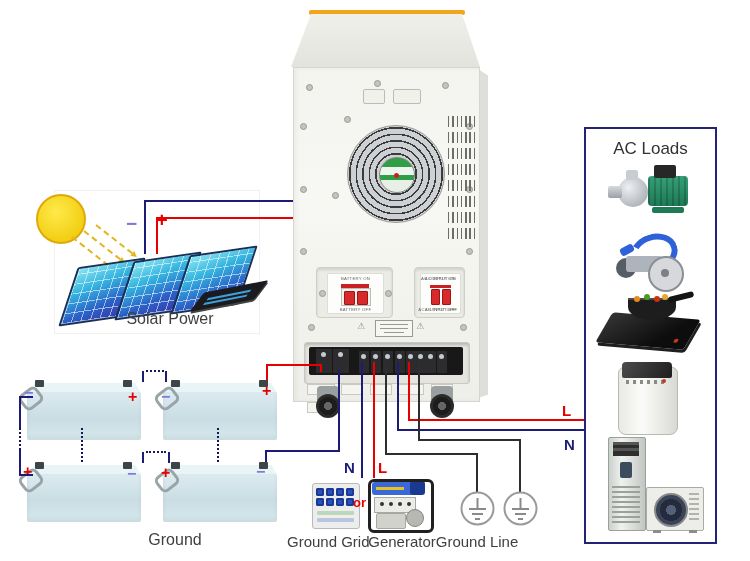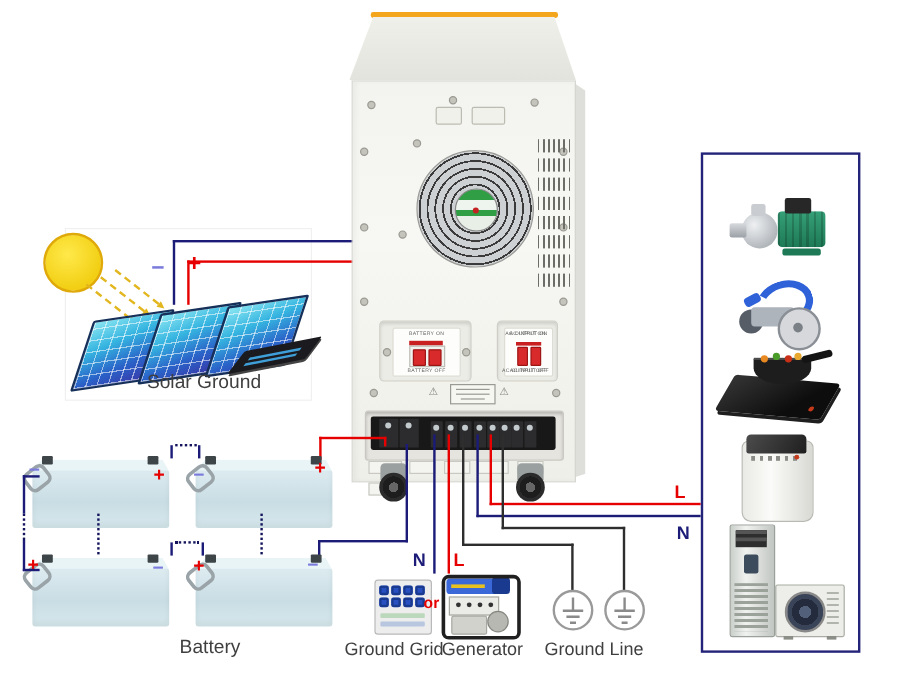--- a/index.html
+++ b/index.html
@@ -168,21 +168,21 @@
   <div class="ray" style="left:84px;top:230px;"></div>
   <div class="ray" style="left:96px;top:224px;"></div>
   <div class="pv-rail" style="left:66px;top:298px;width:165px;"></div>
   <div class="pv" style="left:70px;top:262px;"></div>
   <div class="pv" style="left:126px;top:256px;"></div>
   <div class="pv" style="left:182px;top:250px;"></div>
   <div class="thin-panel">
     <div class="arrow"></div>
     <div class="arrow a2"></div>
   </div>
-  <div class="lbl" style="left:110px;top:310px;width:120px;font-size:16px;">Solar Ground</div>
+  <div class="lbl" style="left:110px;top:310px;width:120px;font-size:16px;">Solar Power</div>
 
   <div class="w navy" style="left:144px;top:200px;width:2px;height:54px;"></div>
   <div class="w navy" style="left:144px;top:200px;width:297px;height:2px;"></div>
   <div class="w navy" style="left:439px;top:200px;width:2px;height:162px;"></div>
   <div class="w red" style="left:156px;top:217px;width:2px;height:37px;"></div>
   <div class="w red" style="left:156px;top:217px;width:273px;height:2px;"></div>
   <div class="w red" style="left:427px;top:217px;width:2px;height:145px;"></div>
   <span class="sign neg" style="left:126px;top:214px;font-size:19px;">−</span>
   <span class="sign pos" style="left:156px;top:210px;font-size:20px;">+</span>
 
@@ -359,21 +359,21 @@
   <div class="w navy" style="left:168px;top:452px;width:2px;height:11px;"></div>
   <div class="dot-h" style="left:146px;top:451px;width:20px;"></div>
   <div class="w navy" style="left:19px;top:396px;width:14px;height:2px;"></div>
   <div class="w navy" style="left:19px;top:396px;width:2px;height:32px;"></div>
   <div class="dot-v" style="left:19px;top:428px;height:22px;"></div>
   <div class="w navy" style="left:19px;top:450px;width:2px;height:26px;"></div>
   <div class="w navy" style="left:19px;top:474px;width:14px;height:2px;"></div>
   <div class="dot-v" style="left:81px;top:428px;height:34px;"></div>
   <div class="dot-v" style="left:217px;top:428px;height:34px;"></div>
 
-  <div class="lbl" style="left:135px;top:531px;width:80px;font-size:16px;">Battery</div>
+  <div class="lbl" style="left:135px;top:531px;width:80px;font-size:16px;">Ground</div>
 
   <div class="grid-meter">
     <div class="gm-sq" style="left:3px;top:4px;"></div>
     <div class="gm-sq" style="left:13px;top:4px;"></div>
     <div class="gm-sq" style="left:23px;top:4px;"></div>
     <div class="gm-sq" style="left:33px;top:4px;"></div>
     <div class="gm-sq" style="left:3px;top:14px;"></div>
     <div class="gm-sq" style="left:13px;top:14px;"></div>
     <div class="gm-sq" style="left:23px;top:14px;"></div>
     <div class="gm-sq" style="left:33px;top:14px;"></div>
@@ -406,23 +406,24 @@
   <svg class="abs" style="left:502px;top:490px;" width="37" height="37">
     <circle cx="18.5" cy="18.5" r="16" fill="#fff" stroke="#9a9a9a" stroke-width="2"></circle>
     <line x1="18.5" y1="8" x2="18.5" y2="19" stroke="#8a8a8a" stroke-width="2"></line>
     <line x1="10" y1="19" x2="27" y2="19" stroke="#8a8a8a" stroke-width="2"></line>
     <line x1="13" y1="24" x2="24" y2="24" stroke="#8a8a8a" stroke-width="2"></line>
     <line x1="16" y1="29" x2="21" y2="29" stroke="#8a8a8a" stroke-width="2"></line>
   </svg>
 
   <div class="lbl" style="left:287px;top:533px;width:80px;">Ground Grid</div>
   <div class="lbl" style="left:363px;top:533px;width:78px;">Generator</div>
-  <div class="lbl" style="left:452px;top:533px;width:86px;">Ground Line</div>
+  <div class="lbl" style="left:434px;top:533px;width:86px;">Ground Line</div>
 
   <div class="acbox">
+    <div class="ac-title">AC Loads</div>
 
     <div class="appliance" style="left:22px;top:35px;width:84px;height:60px;">
       <div class="pump-base"></div>
       <div class="pump-motor"></div>
       <div class="pump-box"></div>
       <div class="pump-head"></div>
       <div class="pump-snout"></div>
       <div class="pump-out"></div>
     </div>
 

